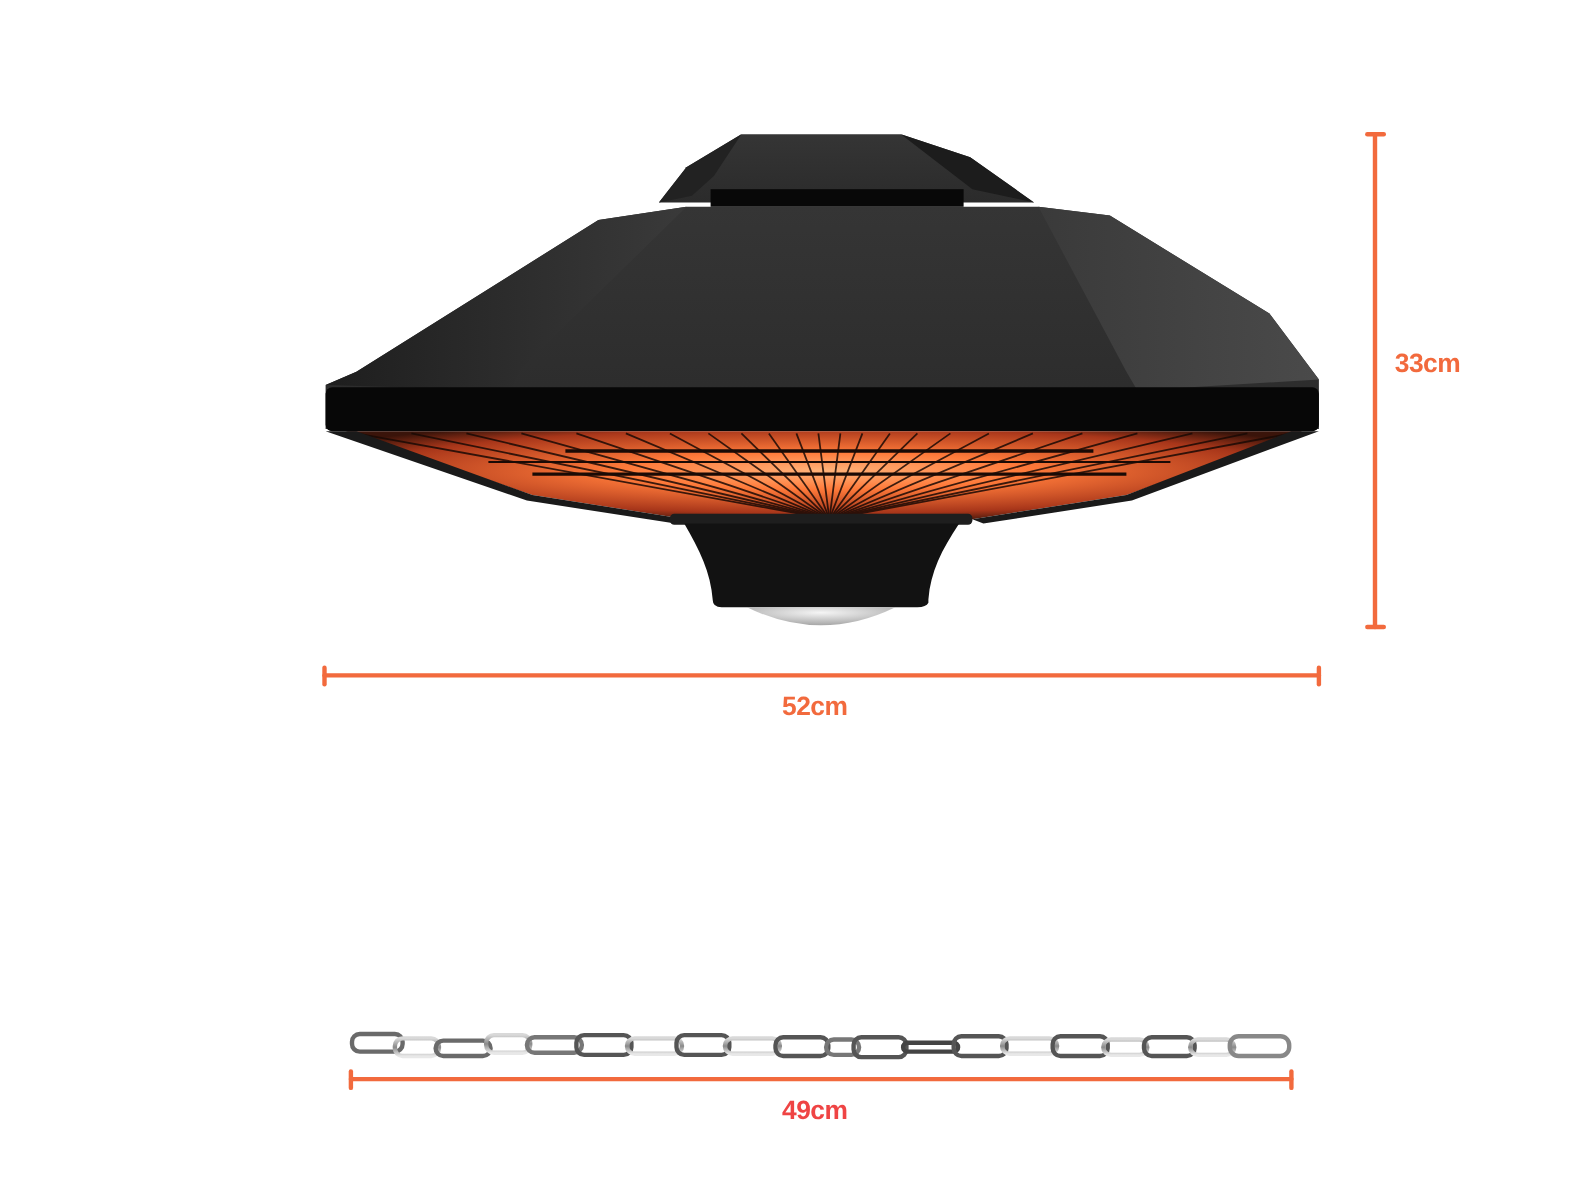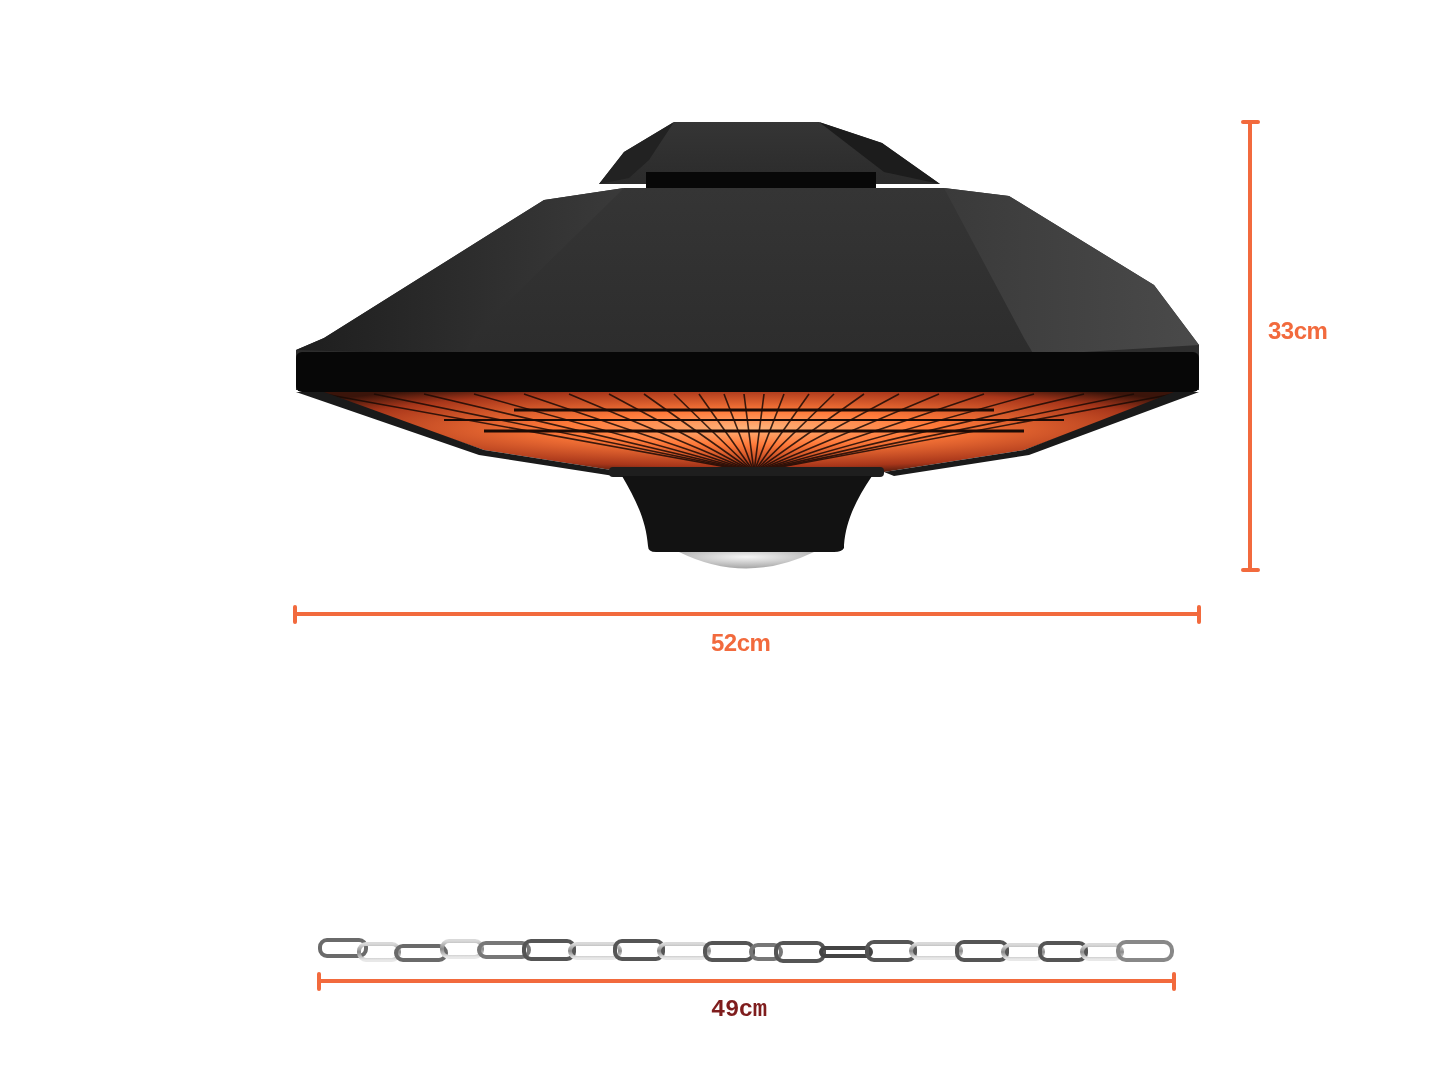--- a/index.html
+++ b/index.html
@@ -131,14 +131,14 @@
       <line x1="1175" y1="607" x2="1175" y2="622"></line>
 
       <line x1="295" y1="981" x2="1150" y2="981"></line>
       <line x1="295" y1="974" x2="295" y2="989"></line>
       <line x1="1150" y1="974" x2="1150" y2="989"></line>
     </g>
   </svg>
 
   <div class="dim-label" style="left:1244px; top:317px; color:#f26a3d;">33cm</div>
   <div class="dim-label" style="left:687px; top:629px; color:#f26a3d;text-align:center;">52cm</div>
-  <div class="dim-label" style="left:687px; top:996px; color:#7f1d1d;font-family:Liberation Mono, monospace;">49cm</div>
+  <div class="dim-label" style="left:687px; top:996px; color:#ef4444;">49cm</div>
 </div>
 
 </body></html>

